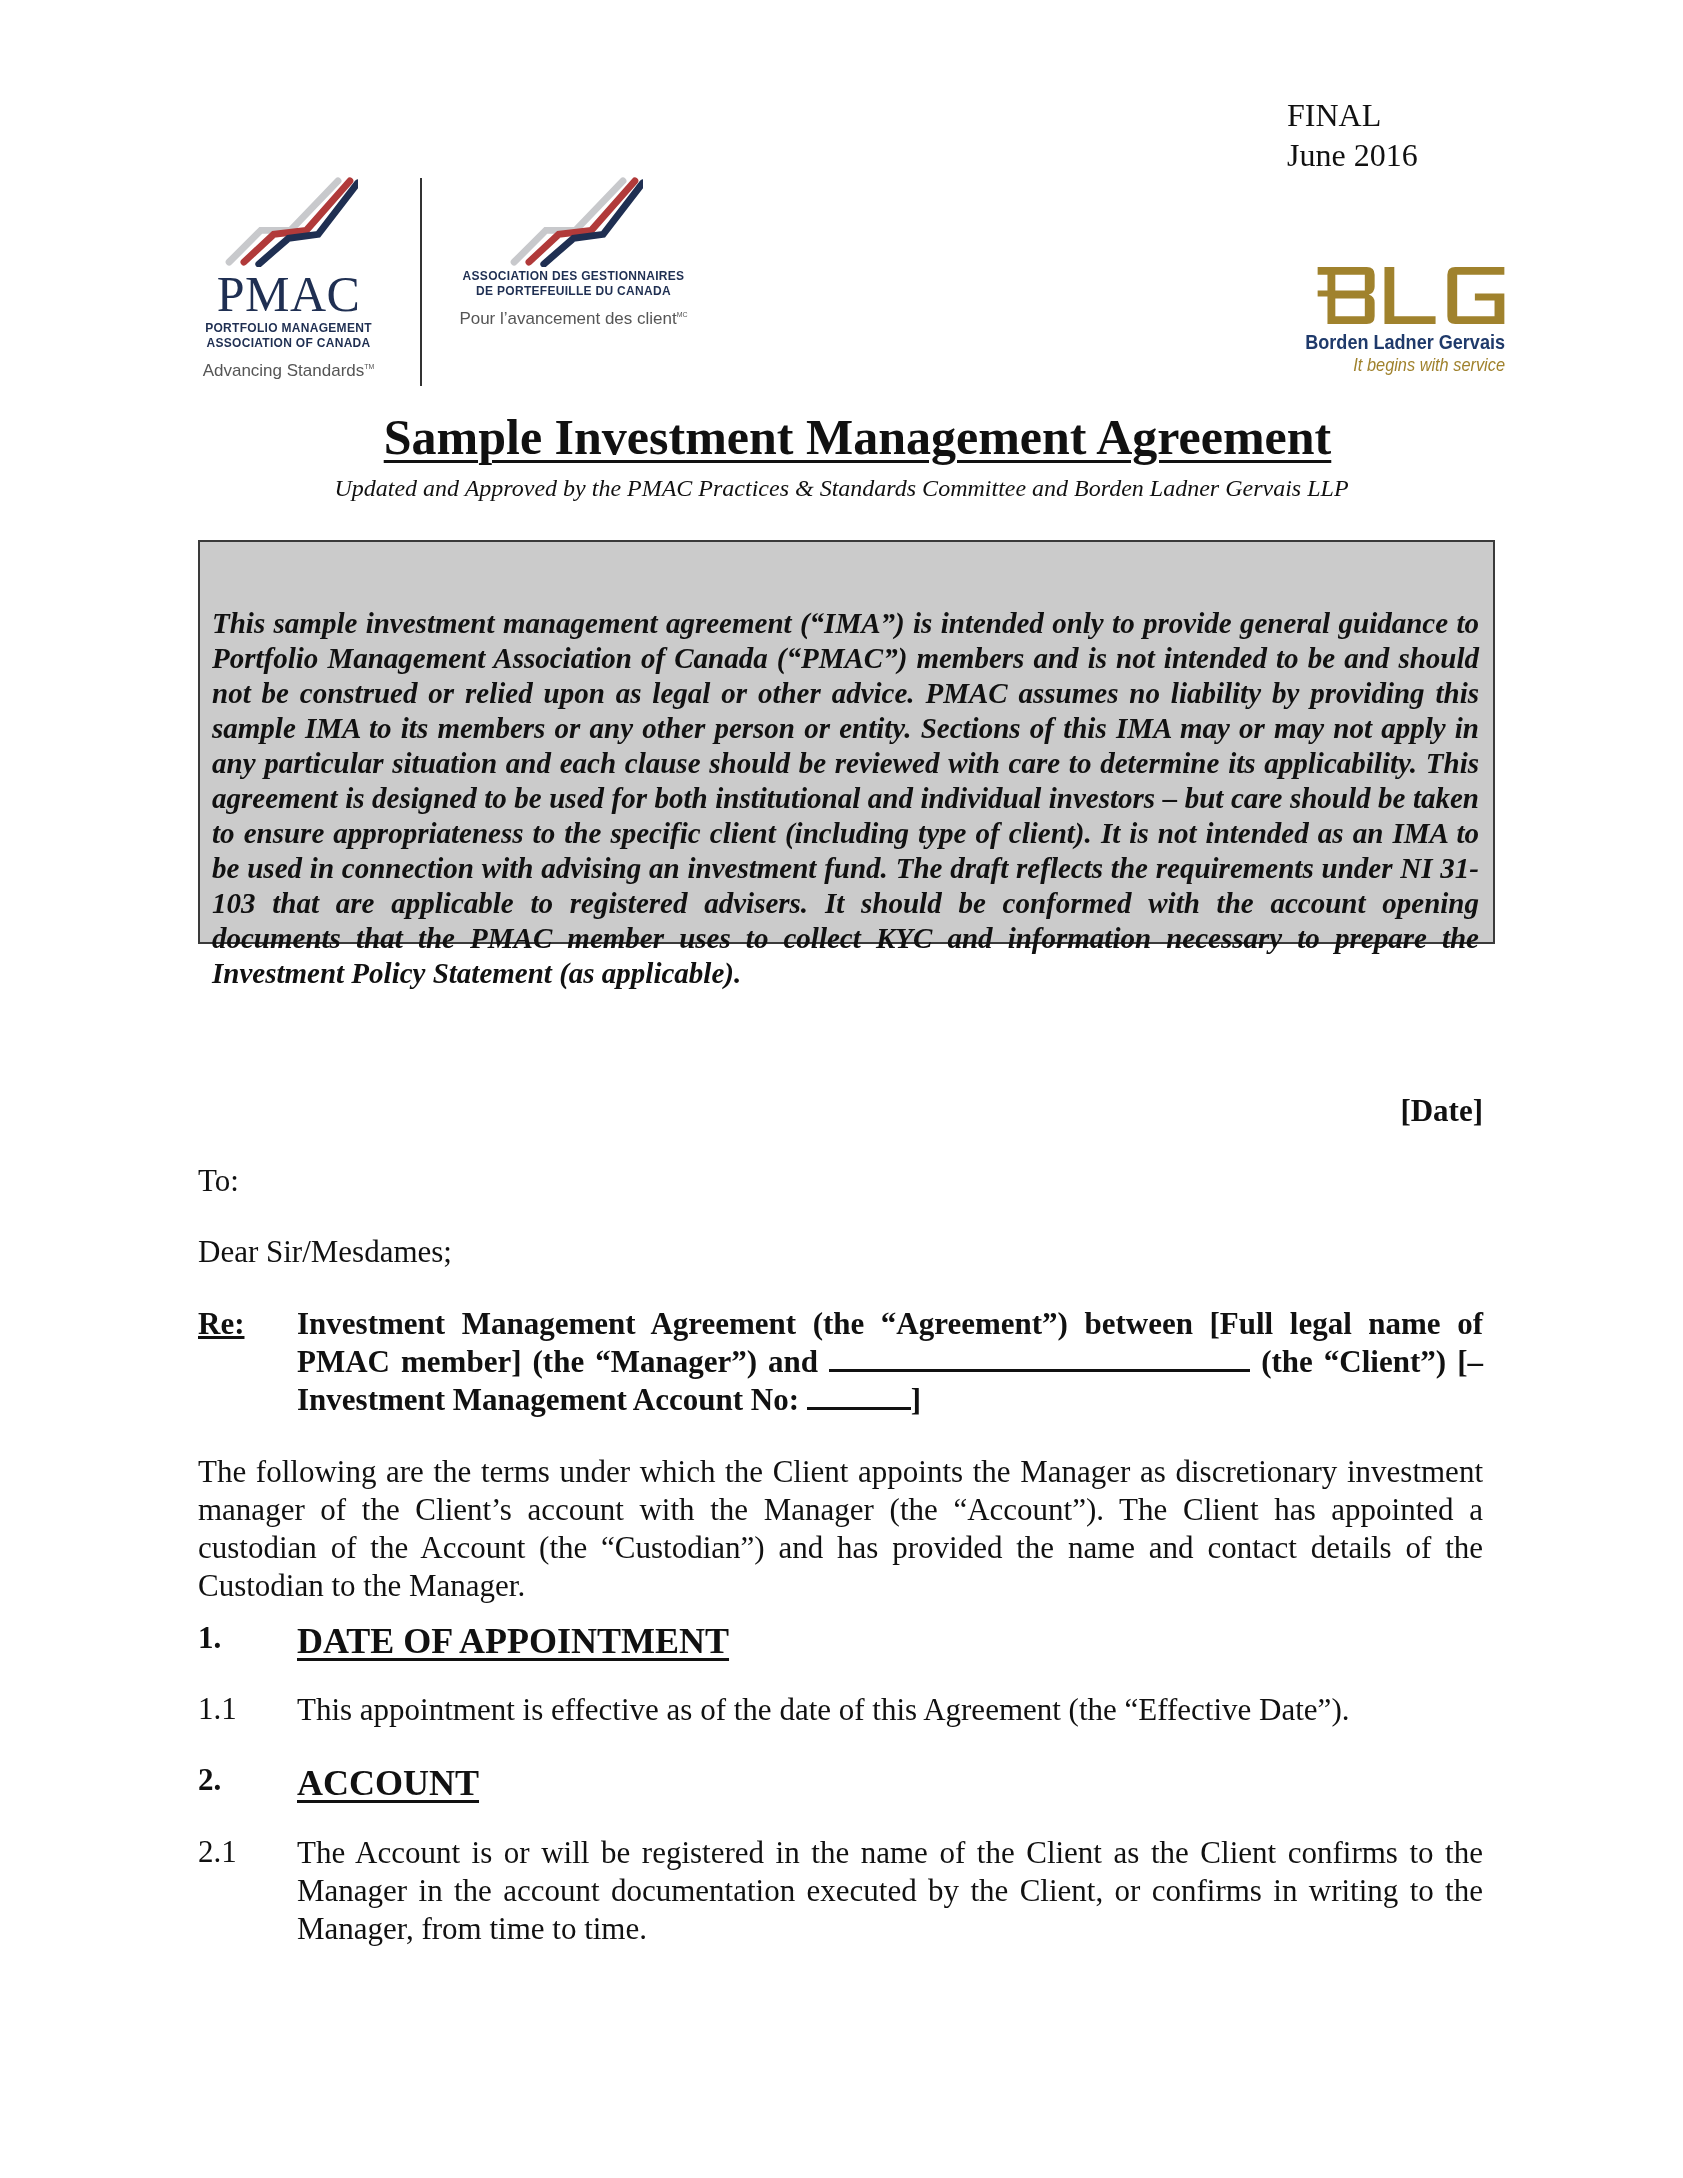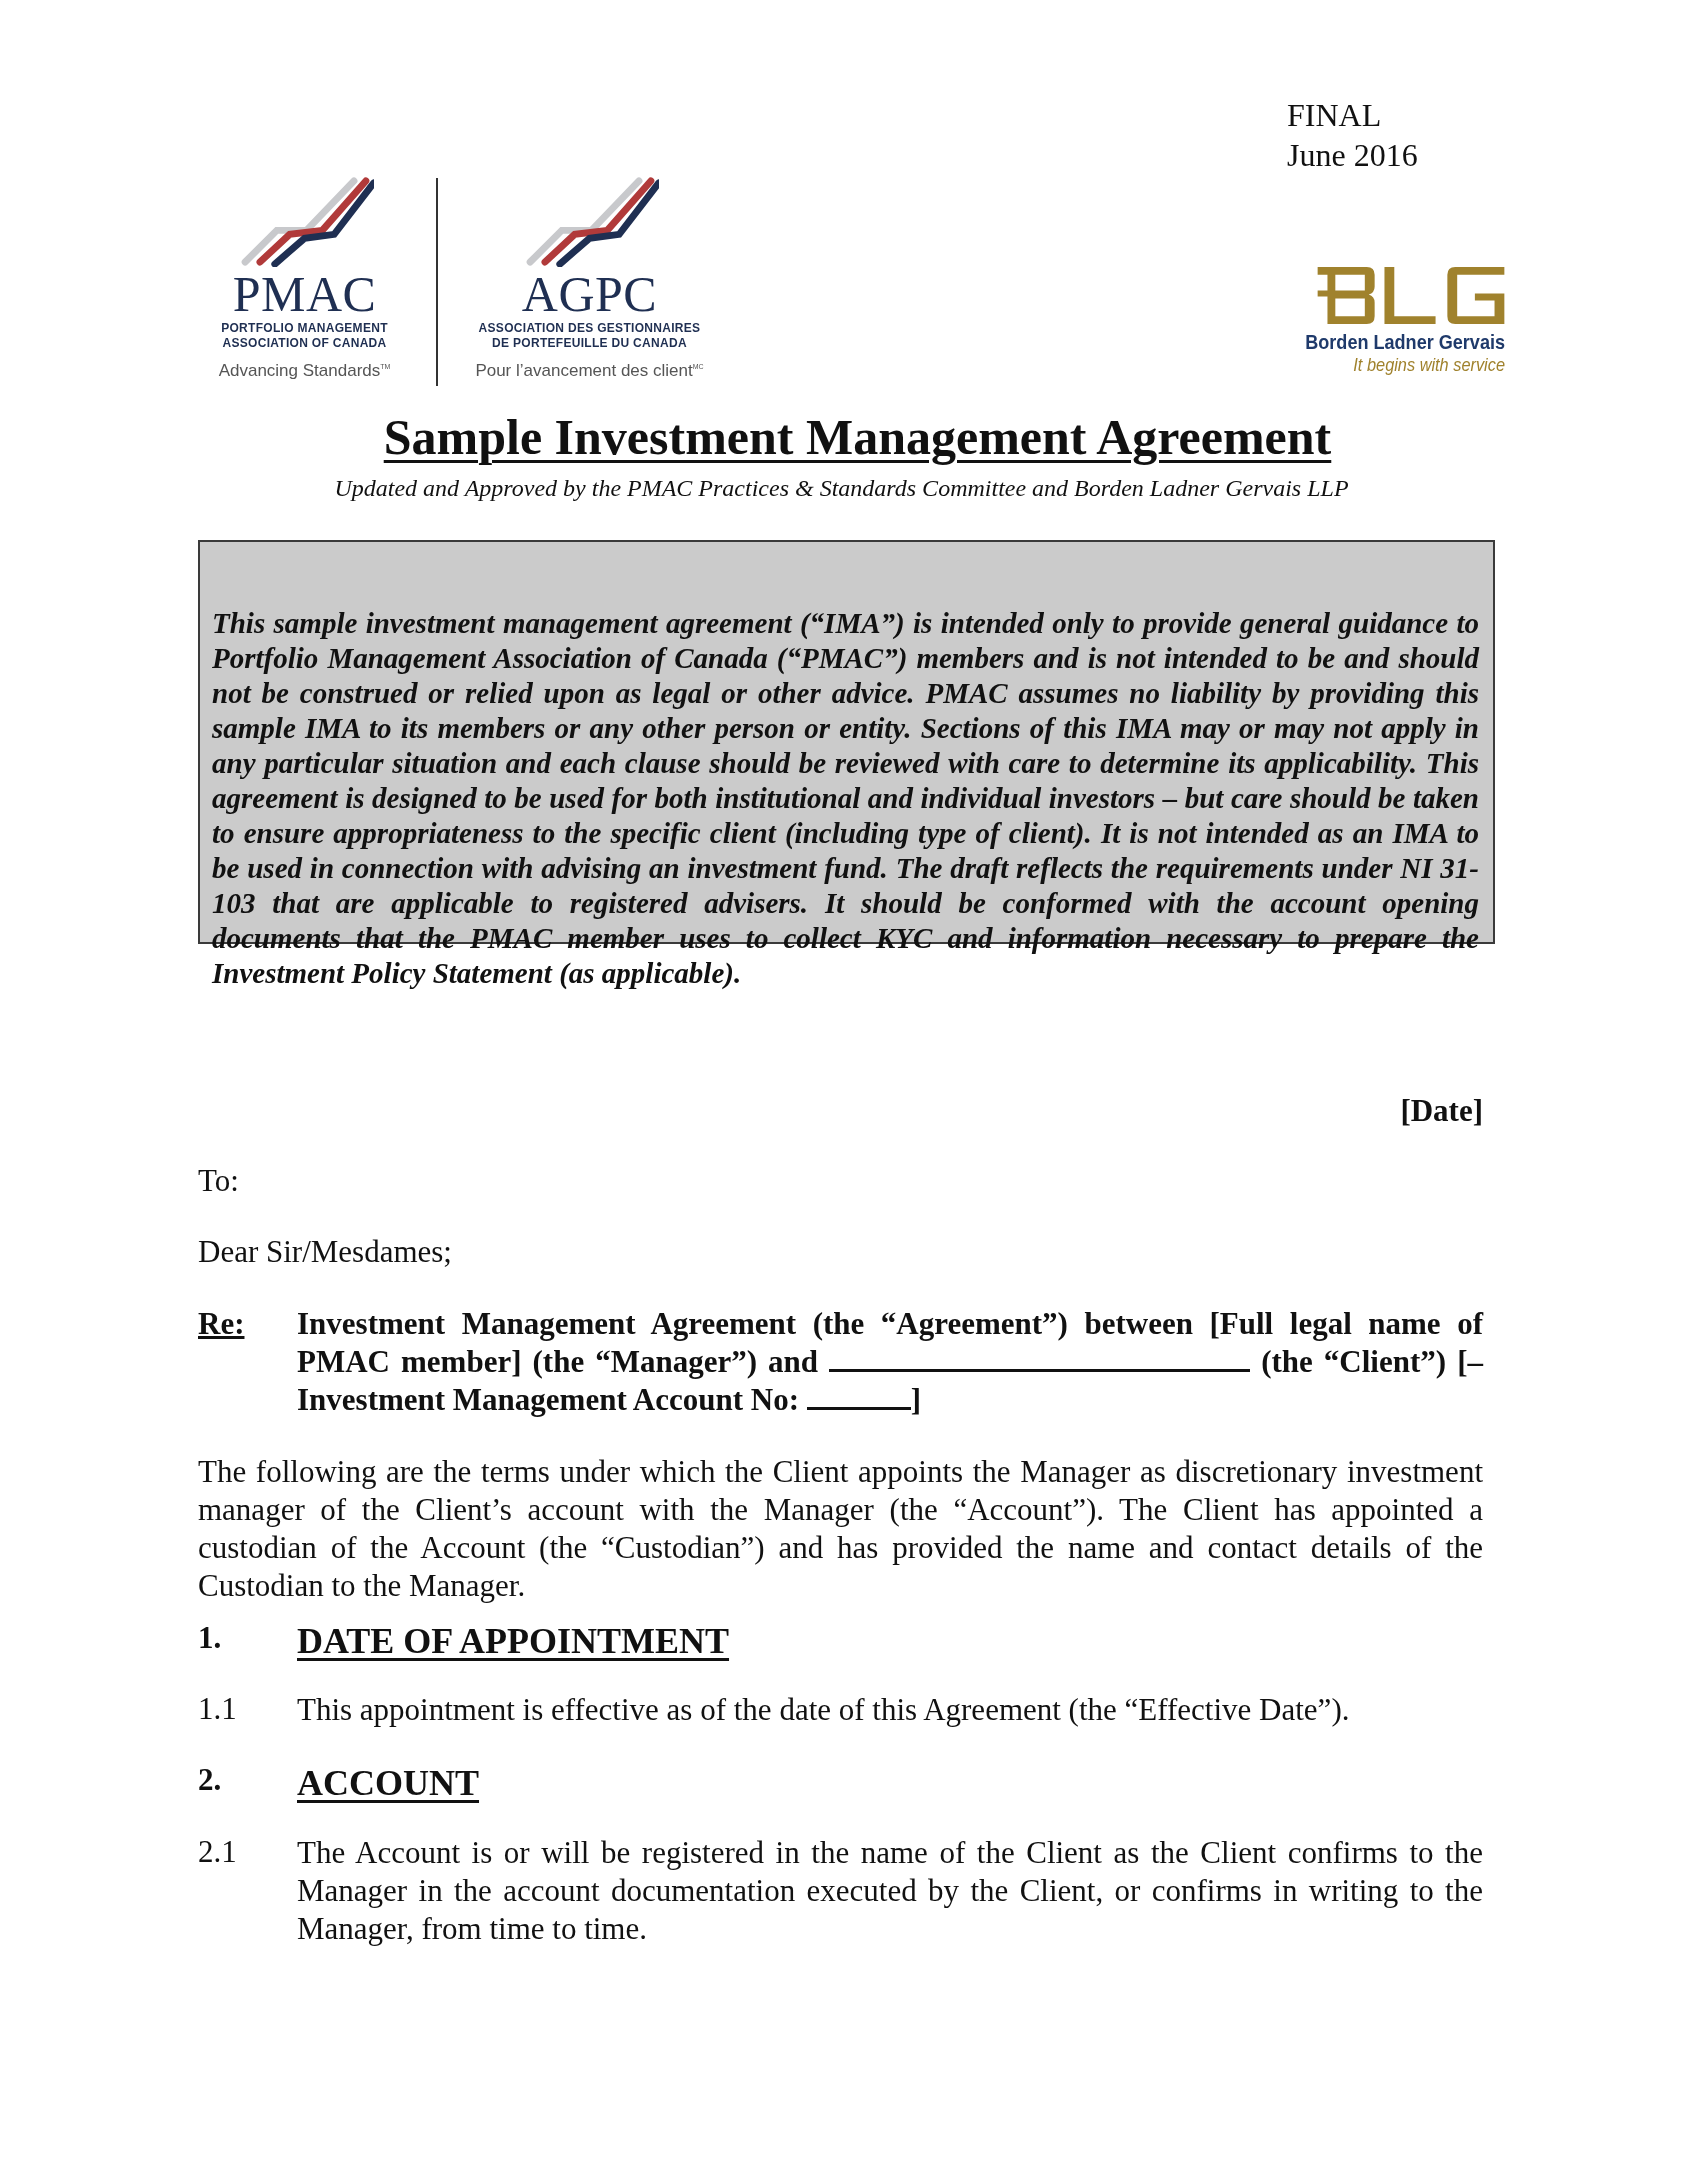--- a/index.html
+++ b/index.html
@@ -6,21 +6,21 @@
     body {
       width: 1683px; height: 2178px; position: relative; overflow: hidden;
       font-family: "Liberation Serif", "DejaVu Serif", serif; color: #111;
     }
     .abs { position: absolute; }
 
     
     .status { left: 1287px; top: 95px; font-size: 32px; line-height: 40px; }
 
     
-    .logo-wrap { left: 188px; top: 173px; width: 554px; height: 218px; }
+    .logo-wrap { left: 172px; top: 173px; width: 554px; height: 218px; }
     .logo-col { position: absolute; top: 0; text-align: center; }
     .logo-pmac { left: 0; width: 233px; }
     .logo-agpc { left: 248px; width: 307px; }
     .logo-divider { position: absolute; left: 248px; top: 5px; width: 2px; height: 208px; background: #333; }
     .logo-mark { display: block; margin: 0 auto; }
     .logo-name { font-size: 50px; color: #1f2f52; line-height: 50px; margin-top: 2px; letter-spacing: 0.5px; }
     .logo-sub { font-family: "Liberation Sans", sans-serif; font-weight: bold; font-size: 12px; color: #1f2f52; line-height: 11px; margin-top: 4px; letter-spacing: 0.3px; }
     .logo-tag { font-family: "Liberation Sans", sans-serif; font-size: 17px; color: #555; margin-top: 12px; white-space: nowrap; }
     .tm { font-size: 7px; vertical-align: super; }
 
@@ -86,21 +86,20 @@
   </div>
   <div class="logo-divider"></div>
   <div class="logo-col logo-agpc">
     <svg class="logo-mark" width="139" height="94" viewBox="0 0 140 95">
       <g fill="none" stroke-linecap="round" stroke-width="7">
         <path d="M10 90 L42 58 L72 58 L120 8" stroke="#c8c9cc"></path>
         <path d="M25 90 L55 62 L88 58 L132 8" stroke="#b13a3a"></path>
         <path d="M40 92 L70 66 L100 62 L140 10" stroke="#1f2f52"></path>
       </g>
     </svg>
-    <div class="logo-name">AGPC</div>
     <div class="logo-sub">ASSOCIATION DES GESTIONNAIRES</div>
     <div class="logo-sub">DE PORTEFEUILLE DU CANADA</div>
     <div class="logo-tag"><span>Pour l’avancement des client</span><span class="tm">MC</span></div>
   </div>
 </div>
 
 <div class="abs blg">
   <svg class="blg-mark" width="188" height="57" viewBox="0 0 190 58">
     <g fill="#a0822d">
 

